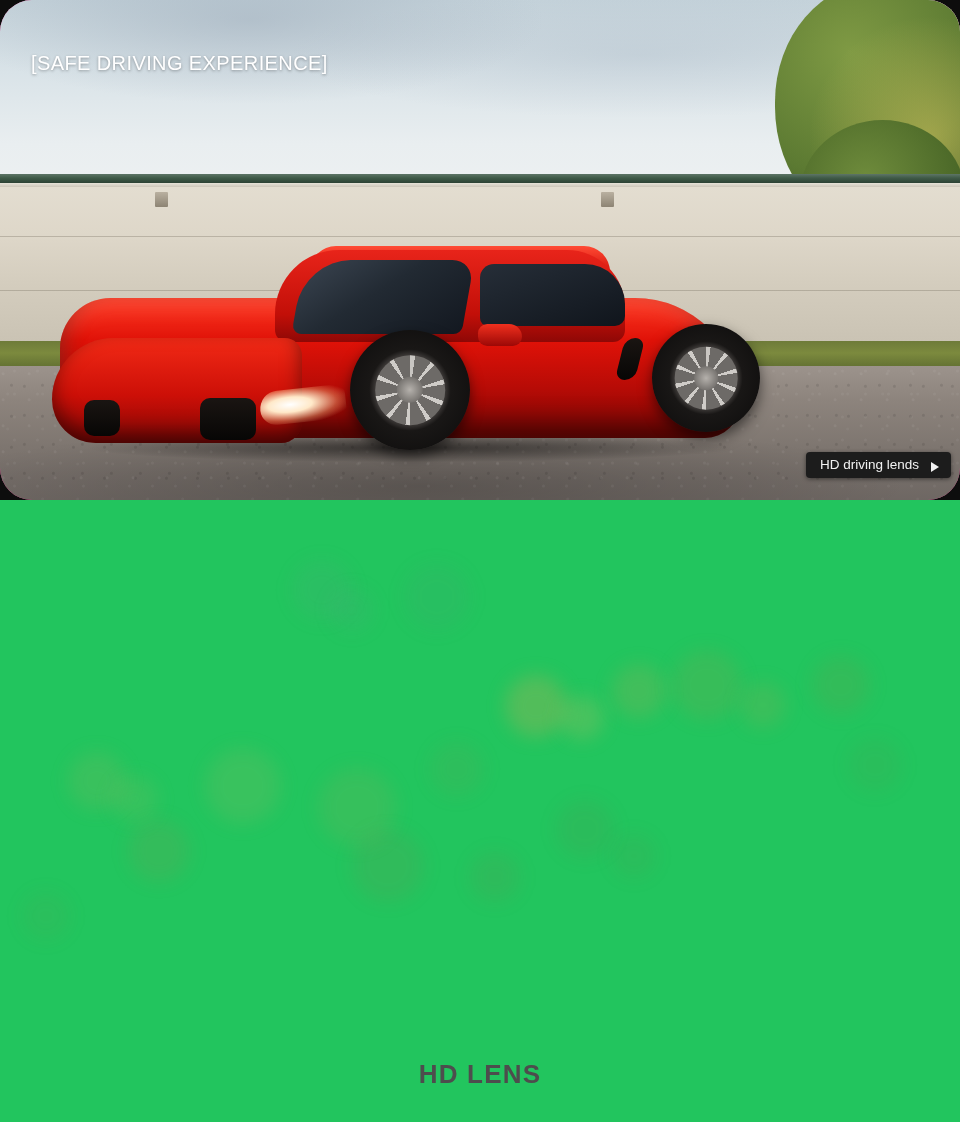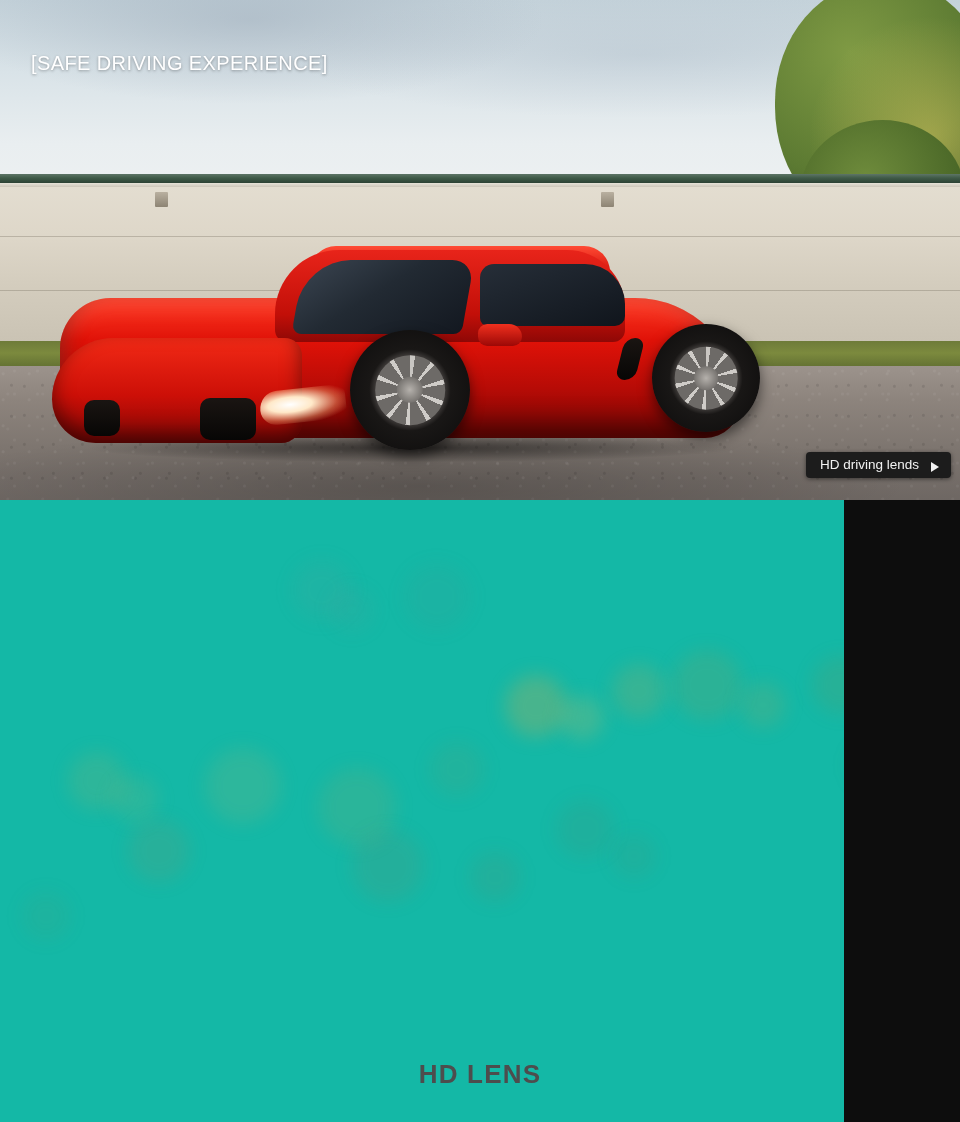--- a/index.html
+++ b/index.html
@@ -10,20 +10,21 @@
     overflow:hidden;
   }
   .page { position:relative; width:960px; height:1122px; background:#0d0d0d; }
 
   
   .hero {
     position:relative;
     width:960px; height:500px;
     overflow:hidden;
     background:#ec4899;
+    border-radius:32px;
   }
   
   .sky {
     position:absolute; left:0; top:0; width:960px; height:205px;
     background:
       radial-gradient(ellipse 420px 120px at 250px 20px, rgba(150,165,180,.45), rgba(150,165,180,0) 70%),
       radial-gradient(ellipse 500px 90px at 640px 55px, rgba(160,175,190,.30), rgba(160,175,190,0) 70%),
       linear-gradient(to bottom, #c4d2da 0%, #d9e3e8 35%, #e9eef0 70%, #eef1f2 100%);
   }
   
@@ -200,22 +201,22 @@
   }
   .badge-arrow {
     width:0; height:0;
     border-left:8px solid #f2f2f2;
     border-top:5px solid transparent;
     border-bottom:5px solid transparent;
   }
 
   
   .dark {
-    position:relative; width:844px; height:622px;
-    background:#14b8a6; overflow:hidden;
+    position:relative; width:960px; height:622px;
+    background:#22c55e; overflow:hidden;
   }
   .bokeh { position:absolute; inset:0; pointer-events:none; }
   .bokeh span {
     position:absolute; border-radius:50%;
     filter:blur(9px);
   }
 
   .section-title {
     position:absolute; left:0; top:559px; width:960px;
     text-align:center;

